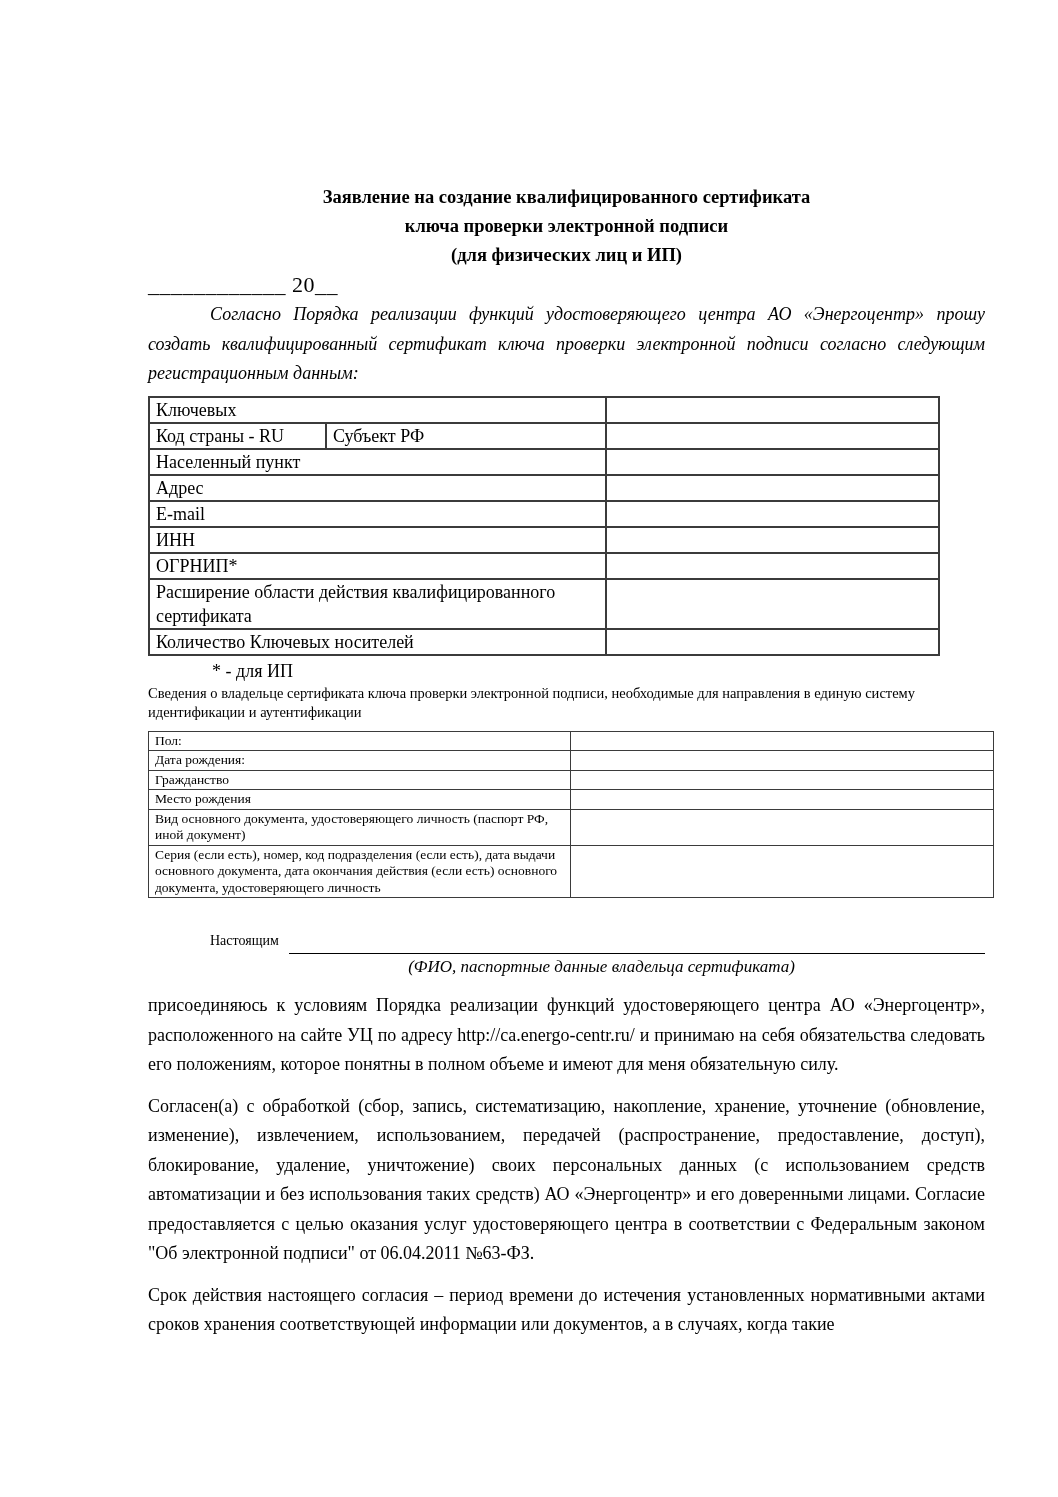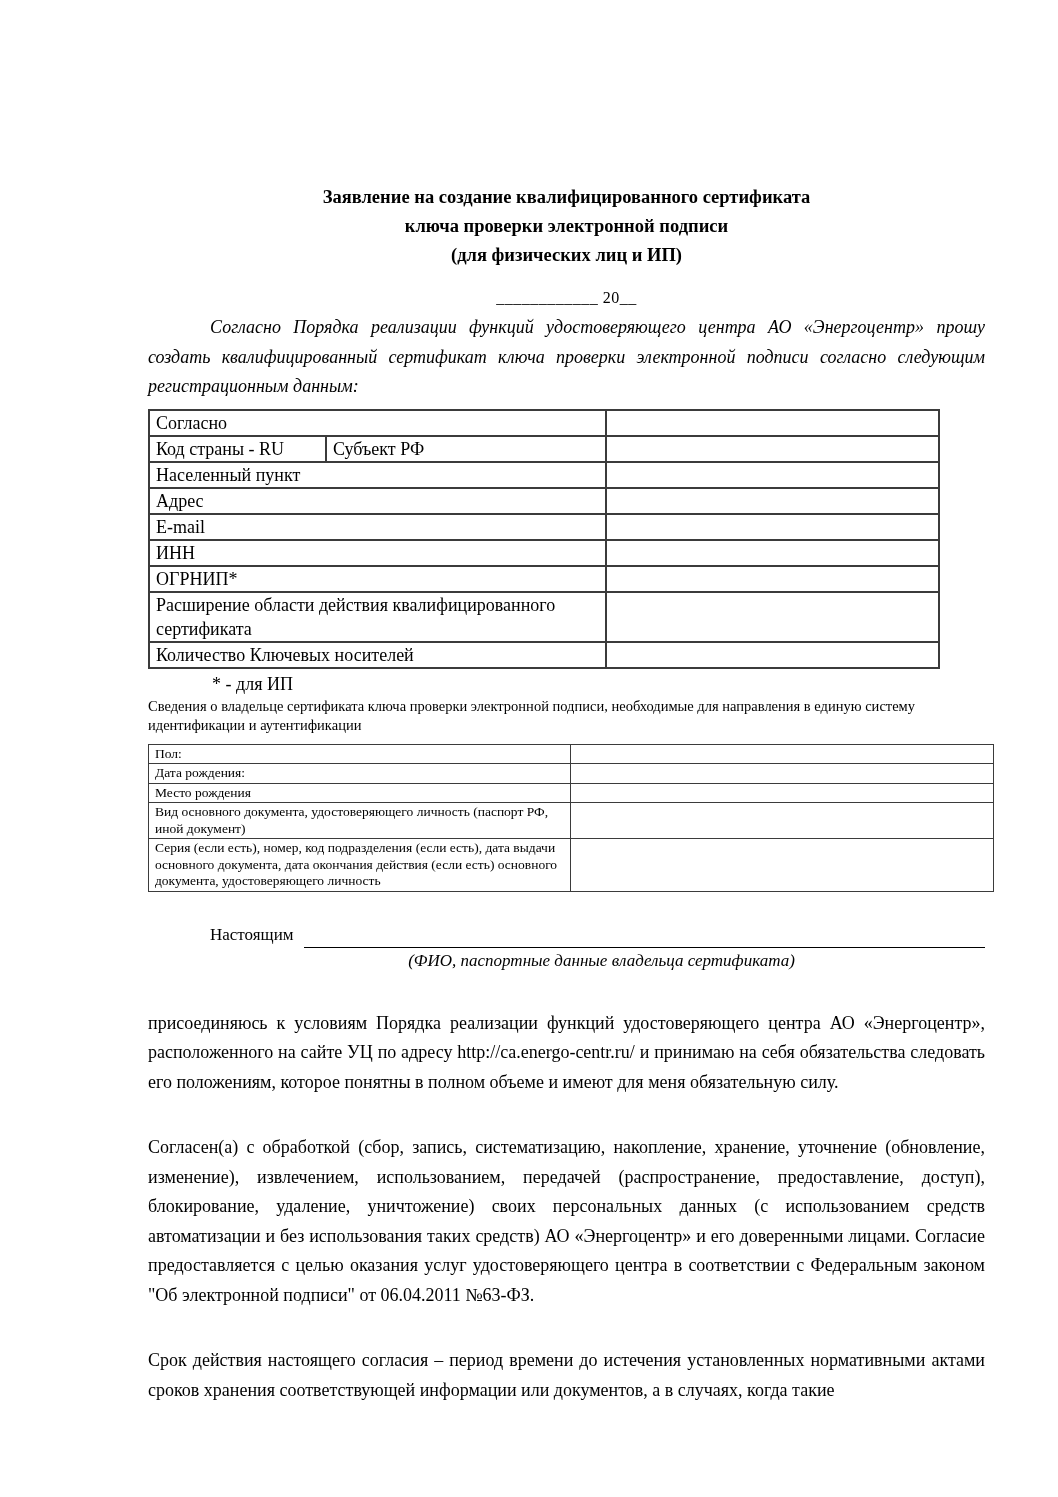--- a/index.html
+++ b/index.html
@@ -23,34 +23,34 @@
   .content {
     width: 837px; 
   }
   .doc-title {
     text-align: center;
     font-weight: bold;
     font-size: 18.5px;
     line-height: 29px;
   }
   .date-line {
-    text-align: center;
-    font-size: 16px;
+    text-align: left;
+    font-size: 22px;
     line-height: 30px;
-    margin-top: 13px;
+    margin-top: 0;
     letter-spacing: 0.5px;
     white-space: pre;
   }
   .para {
     font-size: 18px;
     line-height: 29.5px;
     text-align: justify;
   }
   .para.indent { text-indent: 62px; font-style: italic; }
-  .para.mt { margin-top: 36px; }
+  .para.mt { margin-top: 12px; }
 
   table.reg {
     border-collapse: collapse;
     width: 790px;
     margin-top: 7px;
     table-layout: fixed;
   }
   table.reg td {
     border: 2px solid #3b3b3b;
     font-size: 18px;
@@ -81,21 +81,21 @@
     font-size: 13.5px;
     line-height: 16.5px;
     padding: 1px 6px;
     height: 16px;
     vertical-align: top;
   }
   .sign-row {
     display: flex;
     align-items: flex-end;
     margin-top: 30px;
-    font-size: 17px;
+    font-size: 14px;
     line-height: 26px;
   }
   .sign-prefix {
     margin-left: 62px;
     white-space: nowrap;
     padding-right: 10px;
   }
   .sign-fill {
     flex: 1 1 auto;
     border-bottom: 1.6px solid #000;
@@ -127,21 +127,21 @@
     <div class="para indent">Согласно Порядка реализации функций удостоверяющего центра АО «Энергоцентр» прошу создать квалифицированный сертификат ключа проверки электронной подписи согласно следующим регистрационным данным:</div>
 
     <table class="reg">
       <colgroup>
           <col style="width:177px">
           <col style="width:280px">
           <col style="width:333px">
         </colgroup>
       <tbody>
           <tr>
-        <td colspan="2">Согласно</td>
+        <td colspan="2">Ключевых</td>
         <td></td>
       </tr>
       <tr>
         <td>Код страны - RU</td>
         <td>Субъект РФ</td>
         <td></td>
       </tr>
       <tr>
         <td colspan="2">Населенный пункт</td>
         <td></td>
@@ -185,20 +185,24 @@
       <tbody>
           <tr>
         <td>Пол:</td>
         <td></td>
       </tr>
       <tr>
         <td>Дата рождения:</td>
         <td></td>
       </tr>
       <tr>
+        <td>Гражданство</td>
+        <td></td>
+      </tr>
+      <tr>
         <td>Место рождения</td>
         <td></td>
       </tr>
       <tr>
         <td>Вид основного документа, удостоверяющего личность (паспорт РФ, иной документ)</td>
         <td></td>
       </tr>
       <tr>
         <td>Серия (если есть), номер, код подразделения (если есть), дата выдачи основного документа, дата окончания действия (если есть) основного документа, удостоверяющего личность</td>
         <td></td>

